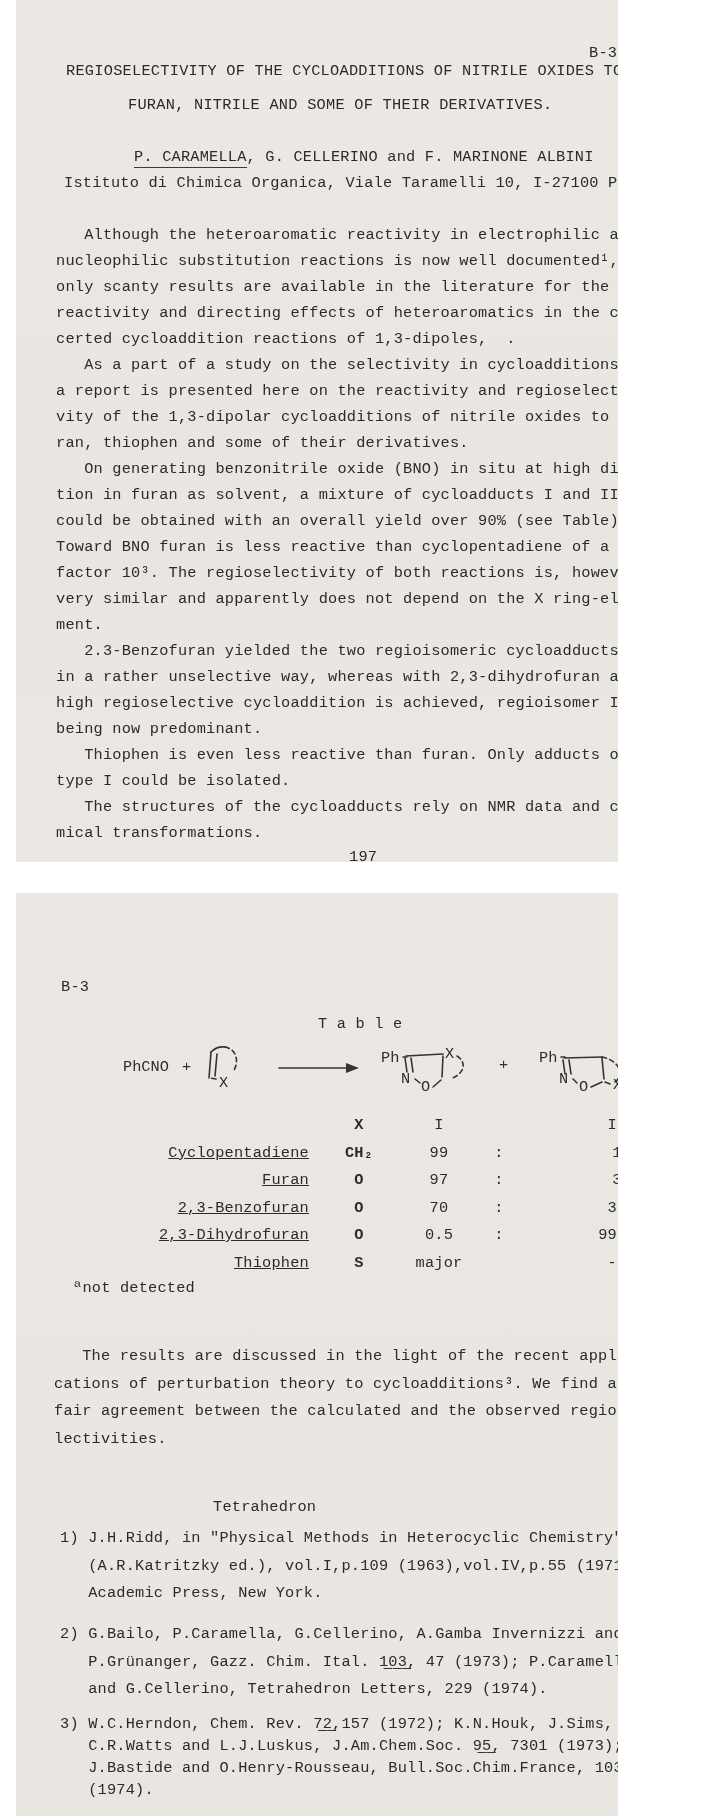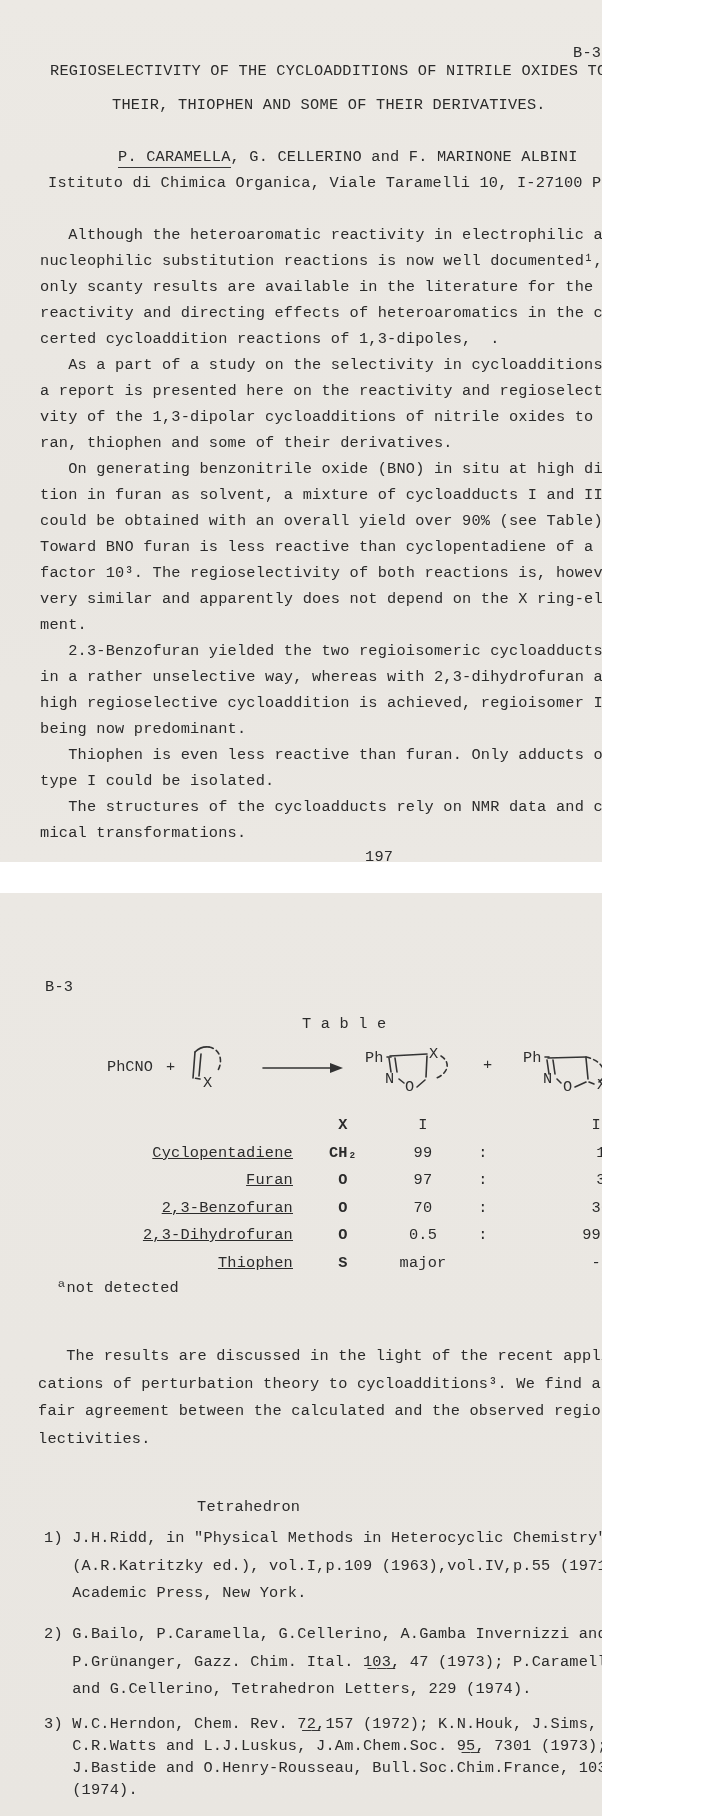--- a/index.html
+++ b/index.html
@@ -4,21 +4,21 @@
 <style>
   html,body{margin:0;padding:0;background:#ffffff;}
   .canvas{
     position:relative;
     width:704px;height:1816px;
     font-family:"Liberation Mono","DejaVu Sans Mono",monospace;
     color:#2b2b2b;
     overflow:hidden;
   }
   .page{
-    position:absolute;left:0;width:602px;overflow:hidden;
+    position:absolute;left:16px;width:602px;overflow:hidden;
     background:#eae7e2;
   }
   #page1{top:0;height:862px;background:linear-gradient(180deg,#ece9e4 0%,#e9e6e1 60%,#ebe8e3 100%);}
   #page2{top:893px;height:923px;background:linear-gradient(180deg,#ebe8e3 0%,#e9e6e1 100%);}
   .abs{position:absolute;}
   .pre{white-space:pre;}
   .fs{font-size:15.3px;letter-spacing:0.2px;}
   .body-text{line-height:26px;}
   .para2{line-height:27.5px;}
   .ul-author{border-bottom:1.2px solid #3a3a3a;padding-bottom:1px;}
@@ -36,21 +36,21 @@
 </style>
 </head>
 <body>
 
 <div class="canvas">
 
   <div class="page" id="page1">
     <div class="abs fs" style="top:44px;left:573px;">B-3</div>
 
     <div class="abs fs pre" style="top:62px;left:50px;letter-spacing:0.25px;">REGIOSELECTIVITY OF THE CYCLOADDITIONS OF NITRILE OXIDES TO</div>
-    <div class="abs fs pre" style="top:96px;left:112px;letter-spacing:0.25px;">THEIR, THIOPHEN AND SOME OF THEIR DERIVATIVES.</div>
+    <div class="abs fs pre" style="top:96px;left:112px;letter-spacing:0.25px;">FURAN, NITRILE AND SOME OF THEIR DERIVATIVES.</div>
 
     <div class="abs fs pre" style="top:148px;left:118px;"><span class="ul-author">P. CARAMELLA</span><span>, G. CELLERINO and F. MARINONE ALBINI</span></div>
 
     <div class="abs fs pre" style="top:174px;left:48px;">Istituto di Chimica Organica, Viale Taramelli 10, I-27100 Pavia</div>
 
     <div class="abs fs pre body-text" style="top:222px;left:40px;">   Although the heteroaromatic reactivity in electrophilic and
 nucleophilic substitution reactions is now well documented¹,
 only scanty results are available in the literature for the
 reactivity and directing effects of heteroaromatics in the con̲
 certed cycloaddition reactions of 1,3-dipoles,  .
@@ -67,21 +67,21 @@
 ment.
    2.3-Benzofuran yielded the two regioisomeric cycloadducts
 in a rather unselective way, whereas with 2,3-dihydrofuran a
 high regioselective cycloaddition is achieved, regioisomer II
 being now predominant.
    Thiophen is even less reactive than furan. Only adducts of
 type I could be isolated.
    The structures of the cycloadducts rely on NMR data and che̲
 mical transformations.</div>
 
-    <div class="abs fs" style="top:848px;left:333px;margin-left:32px;">197</div>
+    <div class="abs fs" style="top:848px;left:333px;">197</div>
   </div>
 
   <div class="page" id="page2">
     <div class="abs fs" style="top:85px;left:45px;">B-3</div>
 
     <div class="abs fs pre" style="top:122px;left:302px;text-align:right;">T a b l e</div>
 
     <svg class="abs" style="top:152px;left:20px;" width="660" height="56" viewBox="0 0 660 56">
 
       <text x="87" y="26">PhCNO</text>

